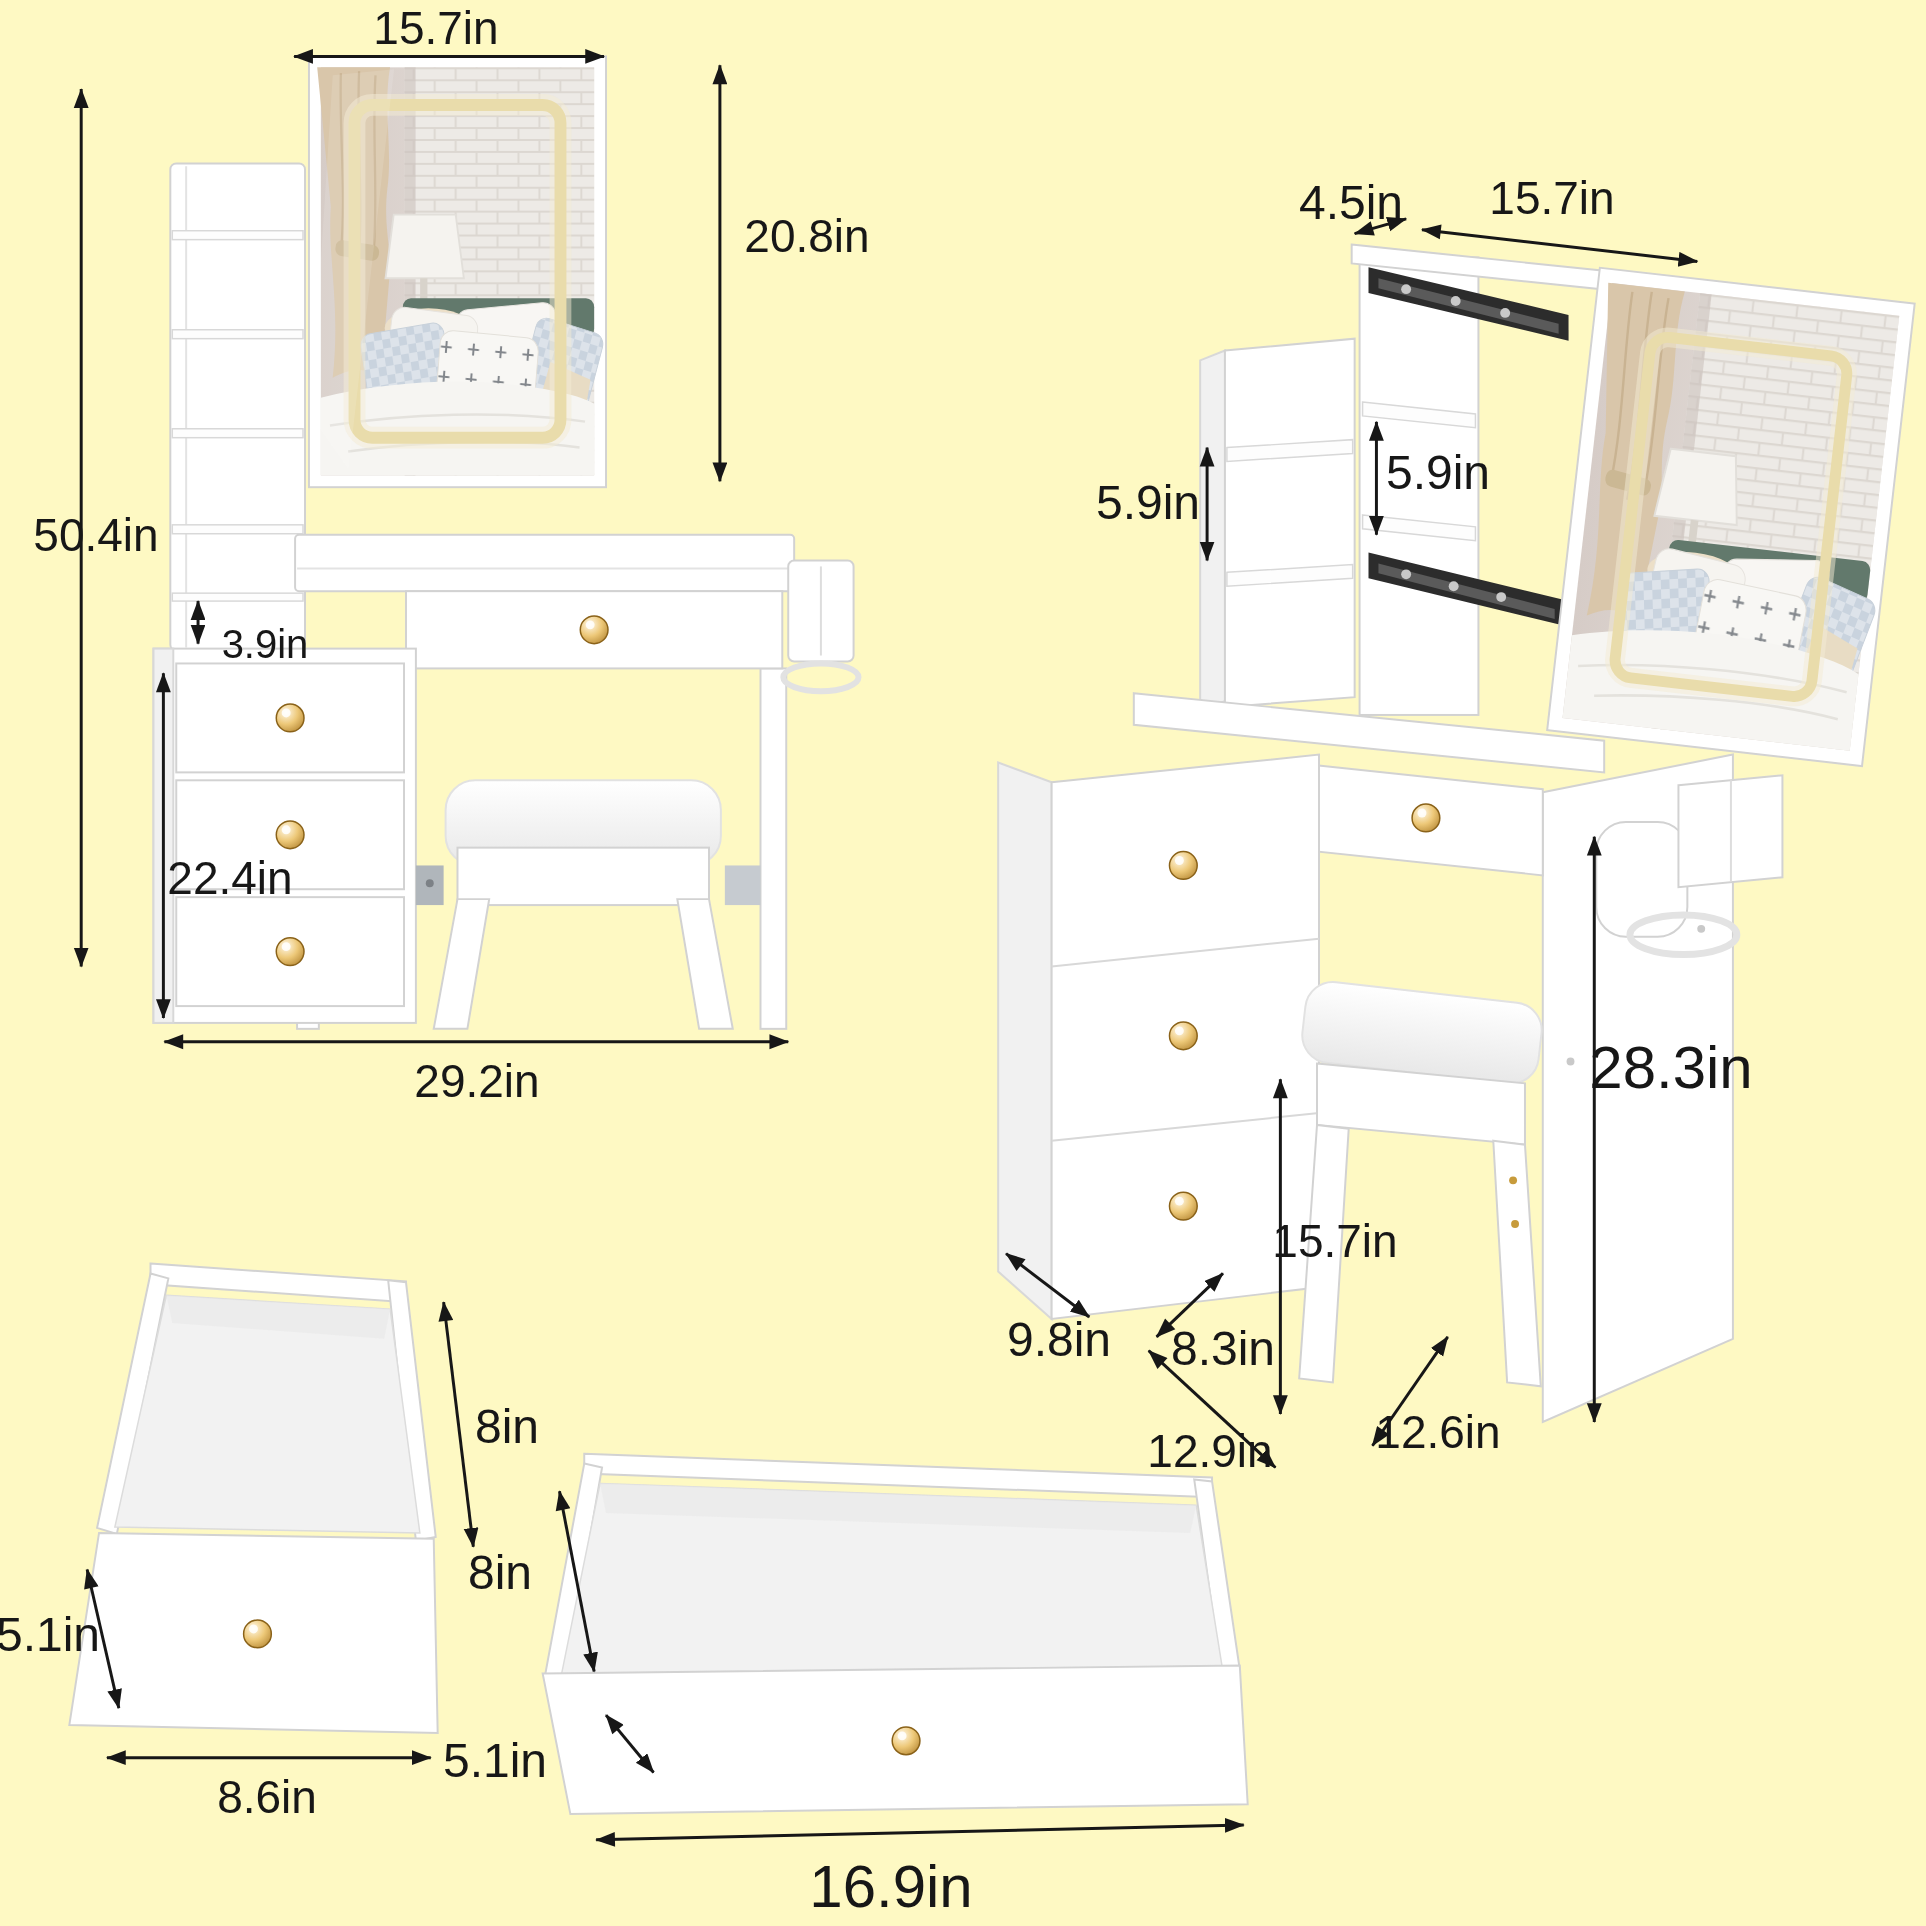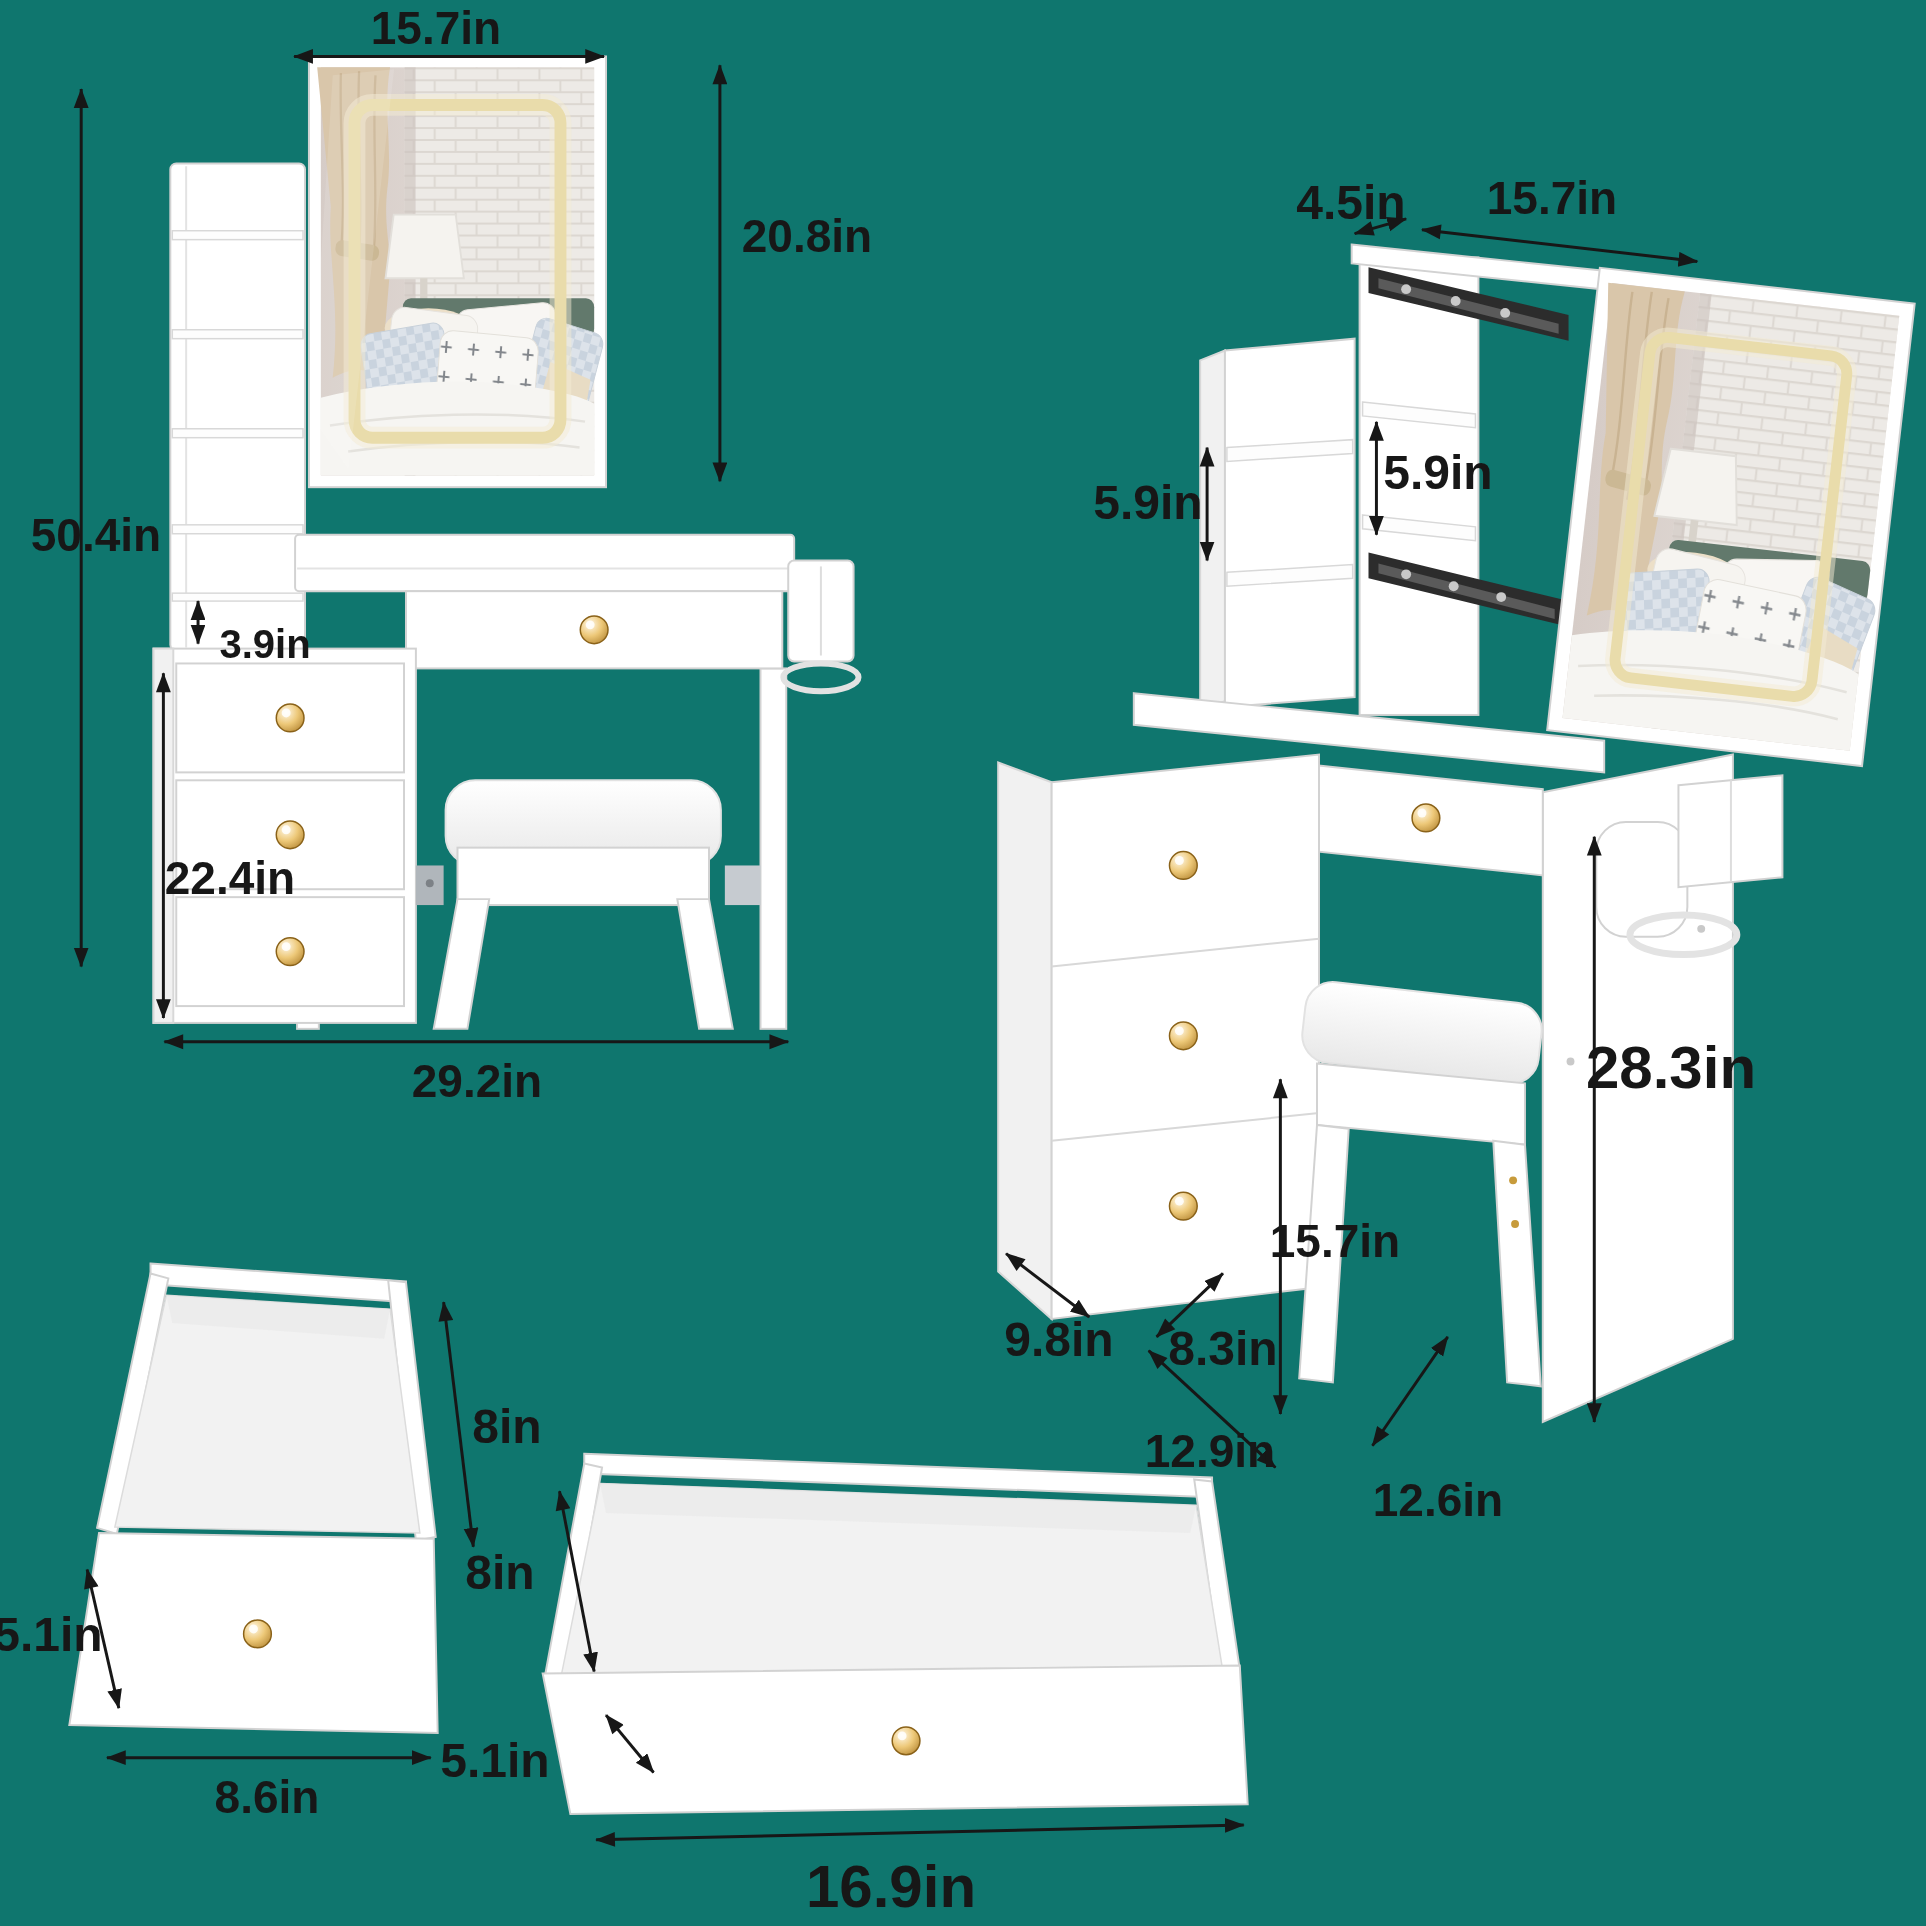--- a/index.html
+++ b/index.html
@@ -1,17 +1,17 @@
 <!DOCTYPE html>
 <html><head>
 <meta charset="utf-8">
 <style>
   html,body{margin:0;padding:0;background:#ffffff;}
-  .canvas{position:relative;width:1927px;height:1927px;background:#0f766e;
-          font-family:"Liberation Sans",sans-serif;overflow:hidden;font-weight:bold;}
+  .canvas{position:relative;width:1927px;height:1927px;background:#fef9c3;
+          font-family:"Liberation Sans",sans-serif;overflow:hidden;}
   .scene{position:absolute;left:0;top:0;}
   .dim{position:absolute;transform:translate(-50%,-50%);color:#171717;white-space:nowrap;
        font-family:"Liberation Sans",sans-serif;}
   .f40{font-size:40px}.f44{font-size:48px}.f46{font-size:46px}.f48{font-size:60px}
   .edge{fill:#ffffff;stroke:#d2d2d2;stroke-width:2}
   .edge2{fill:#f1f1f1;stroke:#d8d8d8;stroke-width:2}
   .board{fill:#fdfdfd;stroke:#d8d8d8;stroke-width:1.5}
   .floorfill{fill:#f2f2f2;stroke:#dcdcdc;stroke-width:1.5}
   .dimline{stroke:#171717;stroke-width:3;fill:none}
   .railbody{fill:#2c2c2c}.railstripe{fill:#5a5a5a}
@@ -274,21 +274,21 @@
 
 <div class="dim f44" style="left:1351px;top:202px">4.5in</div>
 <div class="dim f46" style="left:1552px;top:198px">15.7in</div>
 <div class="dim f44" style="left:1148px;top:502px">5.9in</div>
 <div class="dim f44" style="left:1438px;top:472px">5.9in</div>
 <div class="dim f48" style="left:1671px;top:1067px">28.3in</div>
 <div class="dim f46" style="left:1335px;top:1241px">15.7in</div>
 <div class="dim f44" style="left:1059px;top:1339px">9.8in</div>
 <div class="dim f44" style="left:1223px;top:1348px">8.3in</div>
 <div class="dim f46" style="left:1210px;top:1451px">12.9in</div>
-<div class="dim f46" style="left:1438px;top:1500px">12.6in</div>
+<div class="dim f46" style="left:1438px;top:1432px">12.6in</div>
 
 <div class="dim f44" style="left:507px;top:1426px">8in</div>
 <div class="dim f44" style="left:48px;top:1634px">5.1in</div>
 <div class="dim f46" style="left:267px;top:1797px">8.6in</div>
 
 <div class="dim f44" style="left:500px;top:1572px">8in</div>
 <div class="dim f44" style="left:495px;top:1760px">5.1in</div>
 <div class="dim f48" style="left:891px;top:1886px">16.9in</div>
 
 </div>

